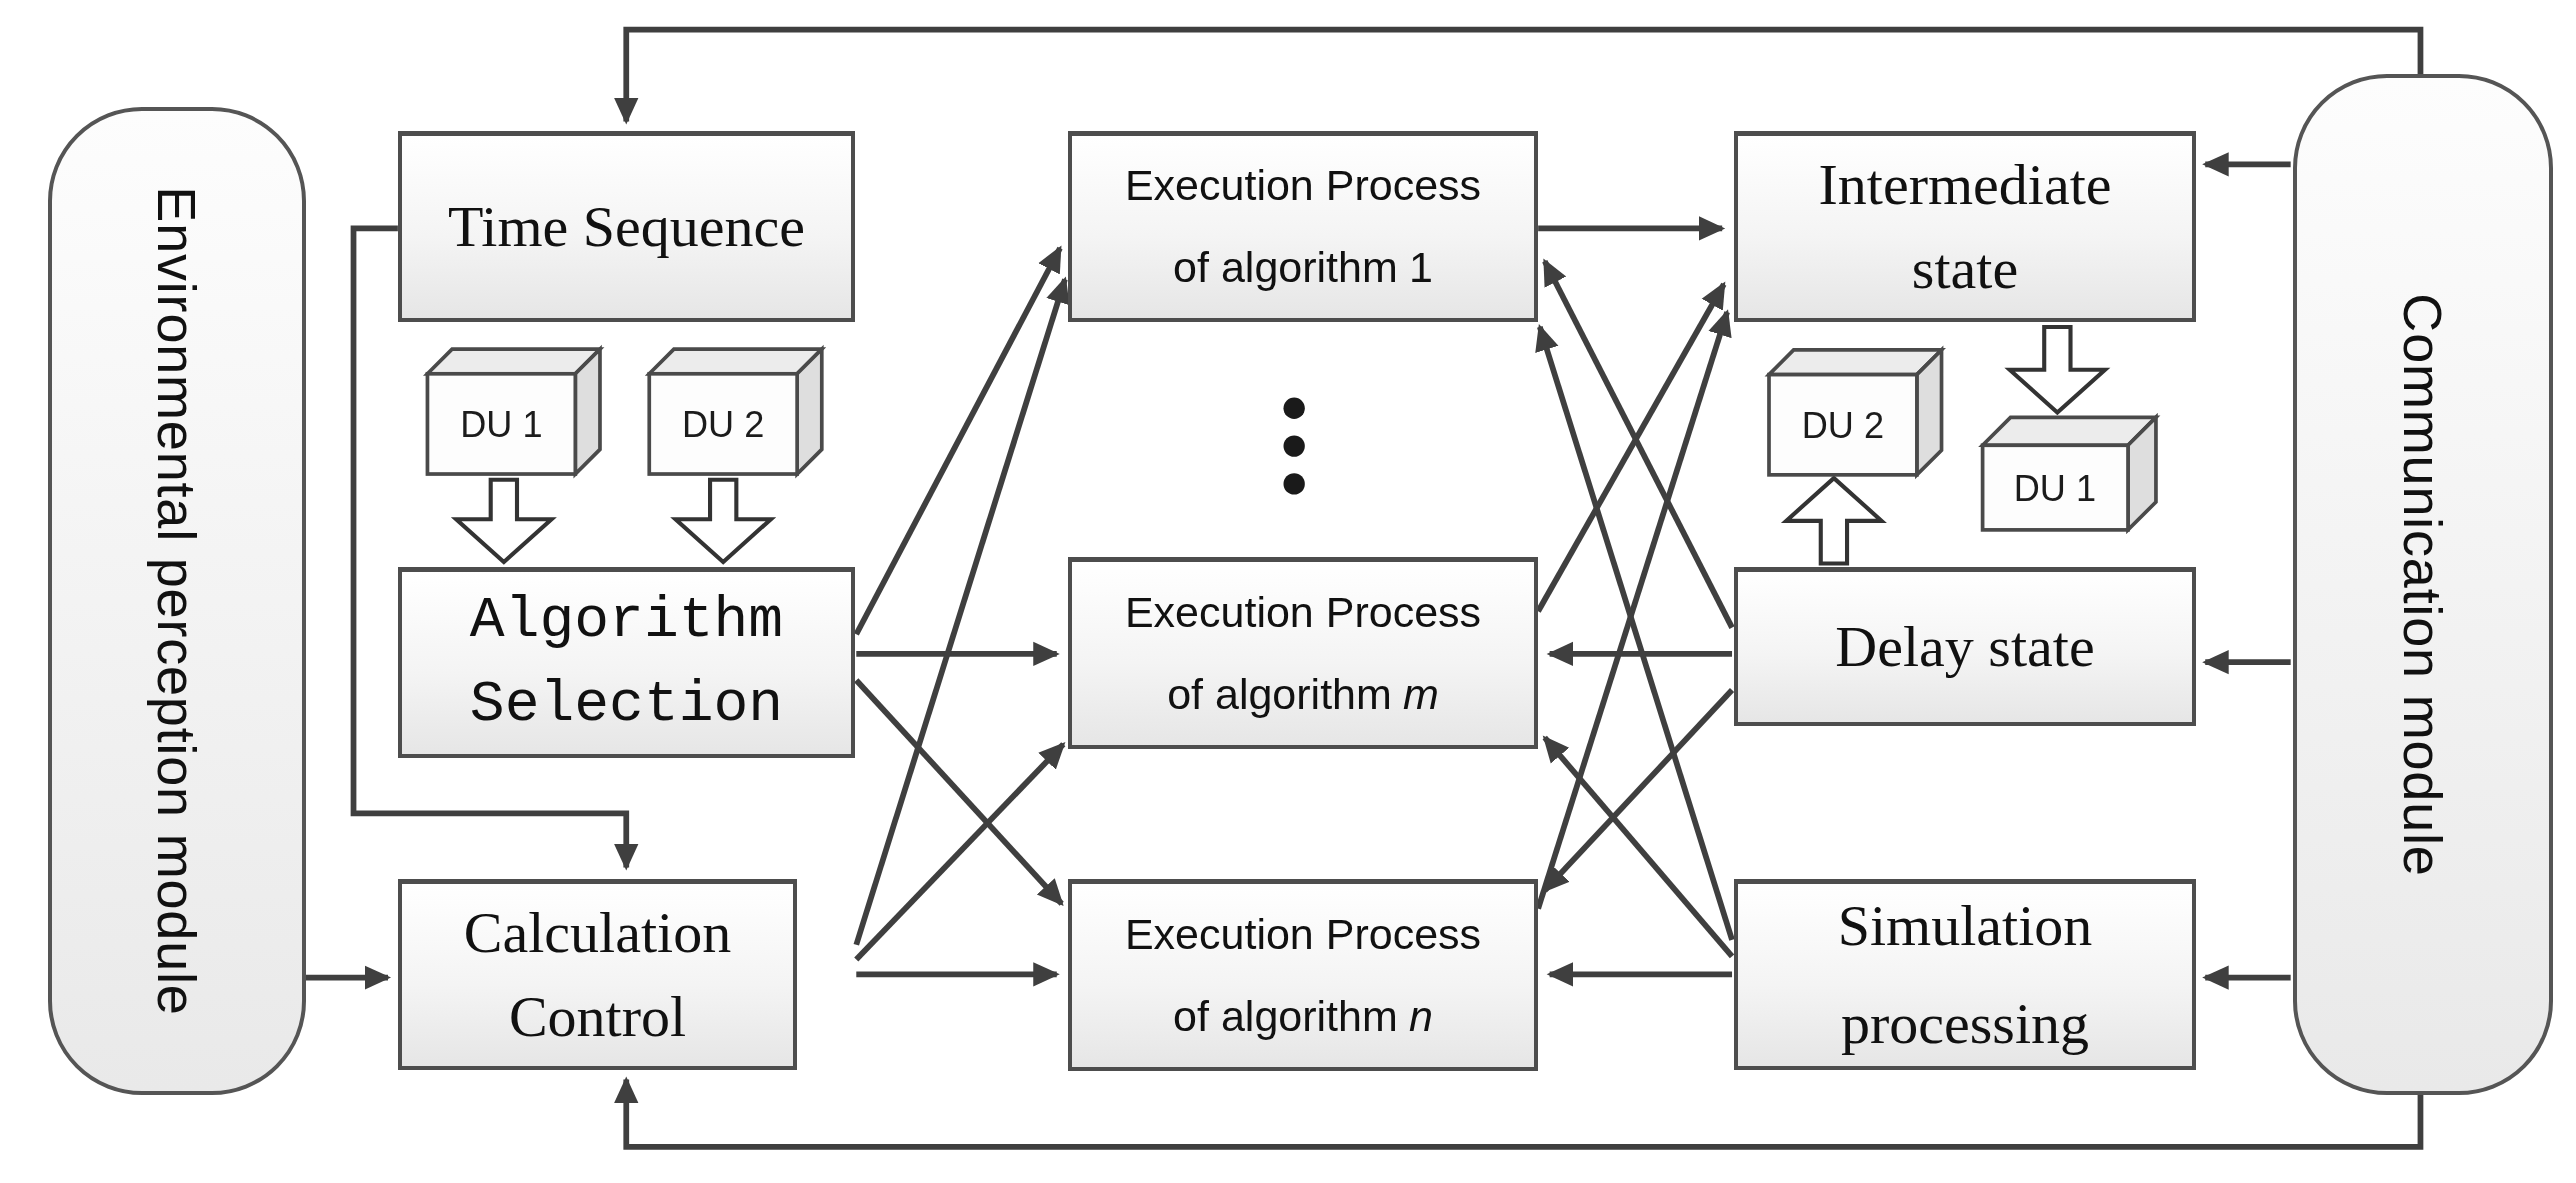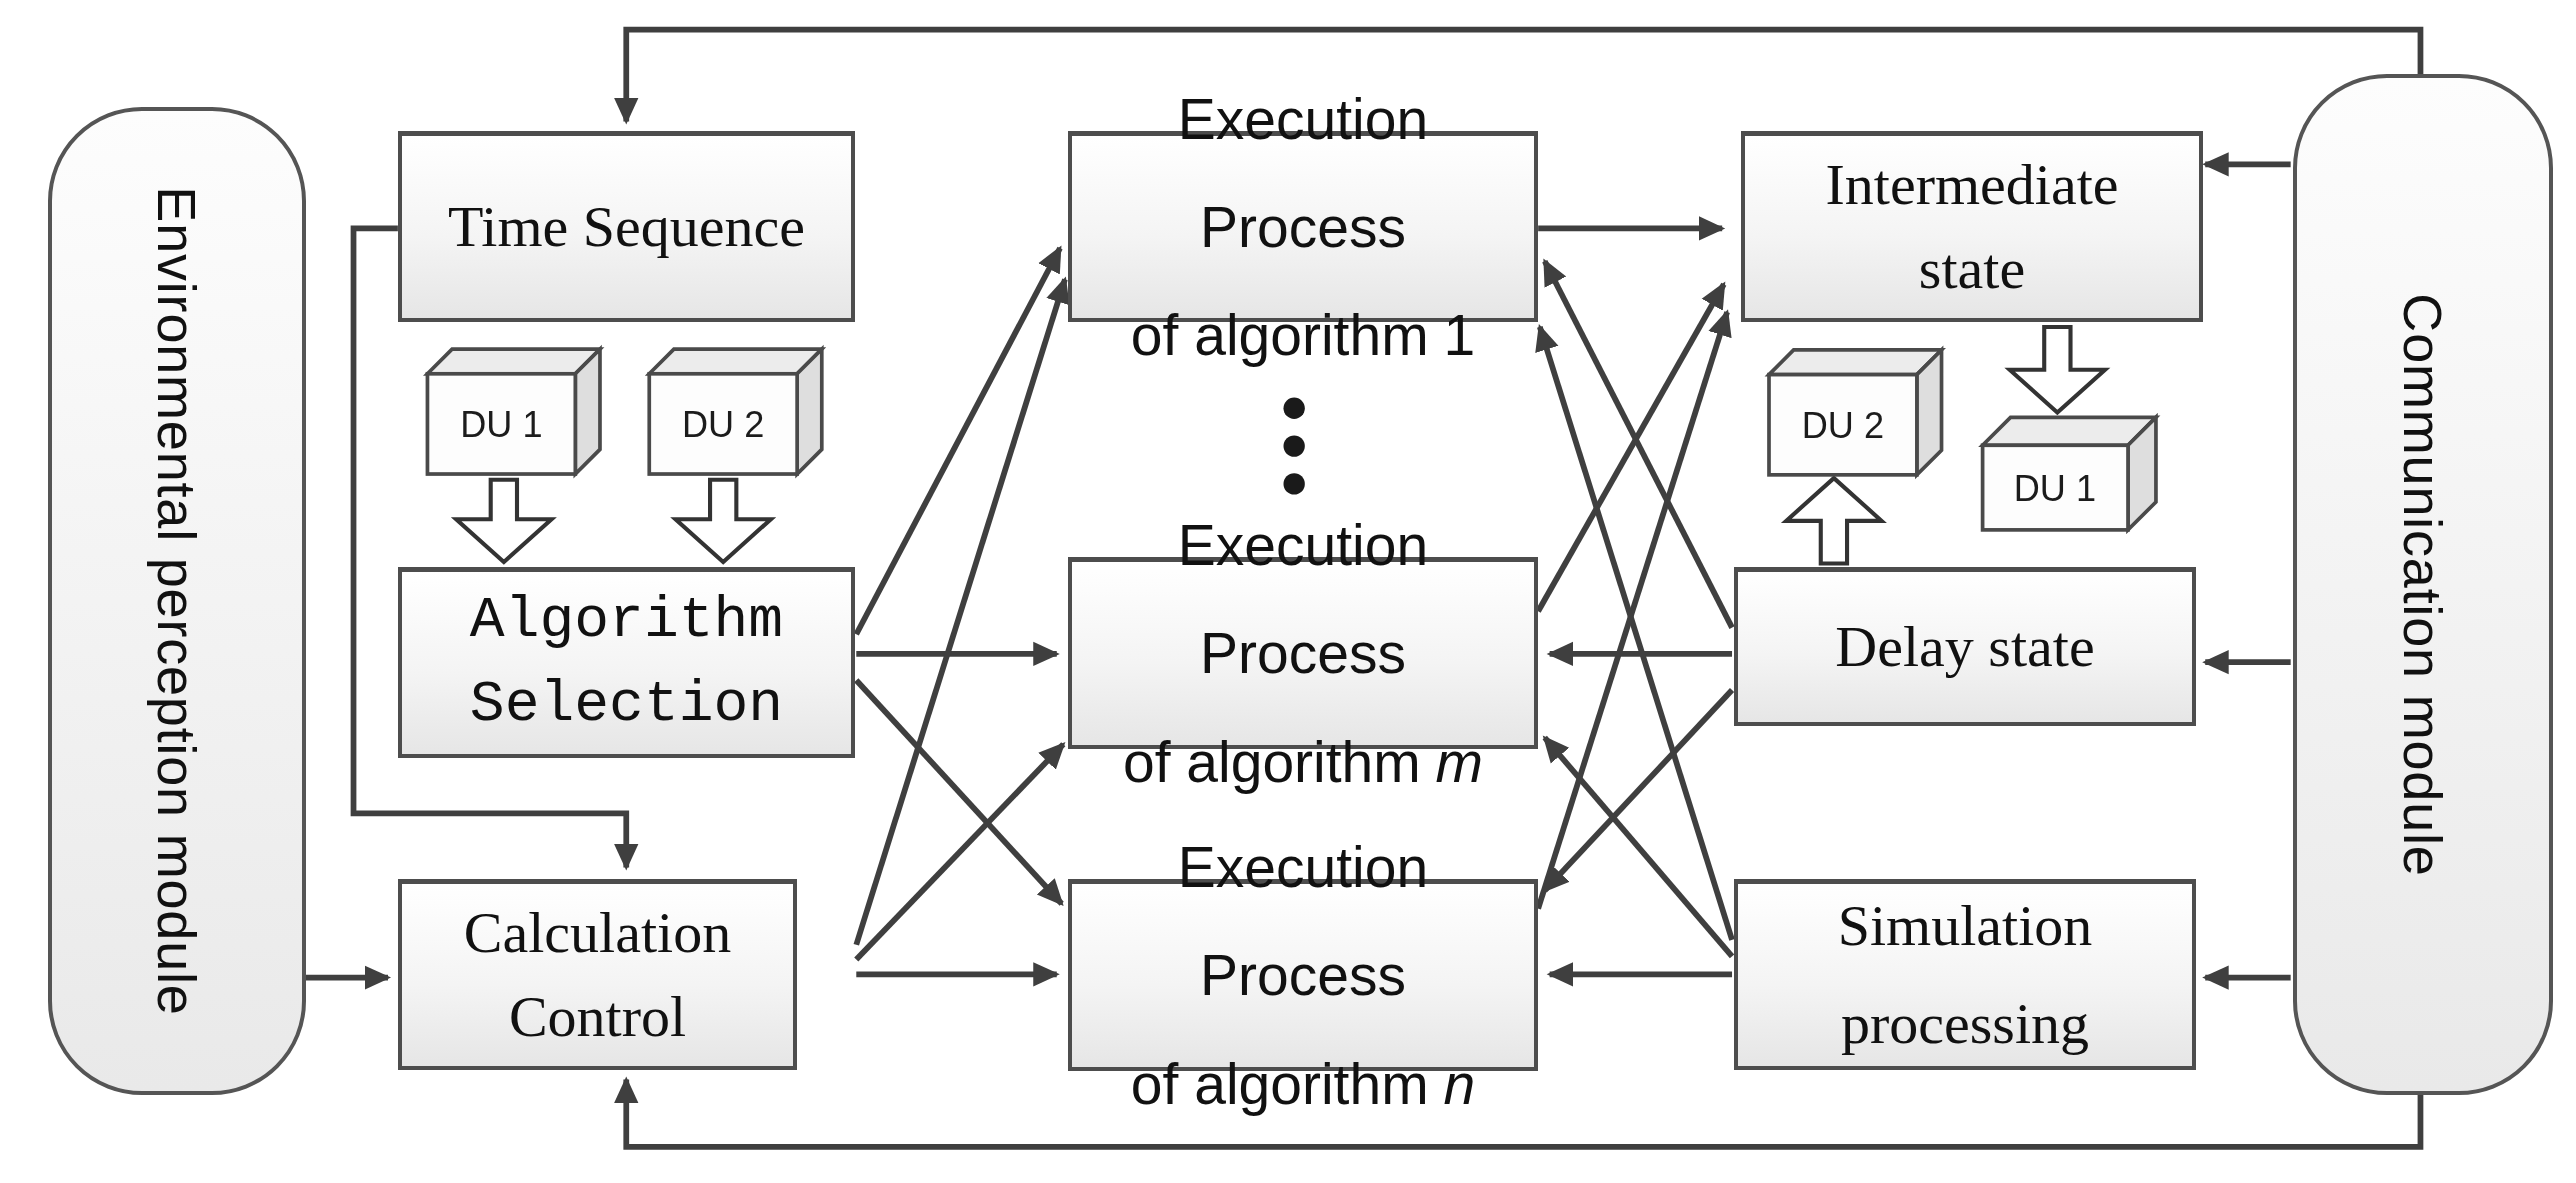--- a/index.html
+++ b/index.html
@@ -20,42 +20,42 @@
   .dot{fill:#1a1a1a;}
 
   .box{
     position:absolute;box-sizing:border-box;
     border:4.1px solid #4d4d4d;border-top-width:5.8px;
     background:linear-gradient(180deg,#ffffff 0%,#f4f4f4 55%,#e6e6e6 100%);
     display:flex;flex-direction:column;align-items:center;justify-content:center;
     text-align:center;color:#111111;
   }
   .serif{font-family:"Liberation Serif","DejaVu Serif",serif;font-size:58px;line-height:1.45;}
-  .sans{font-size:57px;line-height:1.9;}
+  .sans{font-size:43px;line-height:1.9;}
   .module{
     position:absolute;box-sizing:border-box;
     border:4.1px solid #555555;border-radius:94px;
     background:linear-gradient(180deg,#fdfdfd 0%,#f1f1f1 60%,#e9e9e9 100%);
     display:flex;align-items:center;justify-content:center;
   }
   .vtext{
     white-space:nowrap;transform:rotate(90deg);
     font-size:54px;color:#111111;letter-spacing:0.8px;
   }
   .var{margin-left:0.26em;}
   .italic{font-style:italic;}
 
   
   #tsa  {left:398px; top:131px; width:457px;height:191px;}
   #alg  {left:398px; top:567px; width:457px;height:191px;font-family:Liberation Mono, monospace;}
   #calc {left:398px; top:879px;width:399px;height:191px;text-align:center;}
   #ep1  {left:1068px;top:131px; width:470px;height:191px;}
   #epm  {left:1068px;top:557px; width:470px;height:192px;}
   #epn  {left:1068px;top:879px;width:470px;height:192px;}
-  #inter{left:1734px;top:131px; width:462px;height:191px;margin-left:7px;}
+  #inter{left:1734px;top:131px; width:462px;height:191px;}
   #delay{left:1734px;top:567px; width:462px;height:159px;}
   #sim  {left:1734px;top:879px;width:462px;height:191px;justify-content:space-between;}
   #env  {left:48px;  top:107px; width:258px;height:988px;}
   #comm {left:2293px;top:74px;  width:260px;height:1021px;}
 </style>
 </head>
 <body>
 
 <div class="stage">
 

